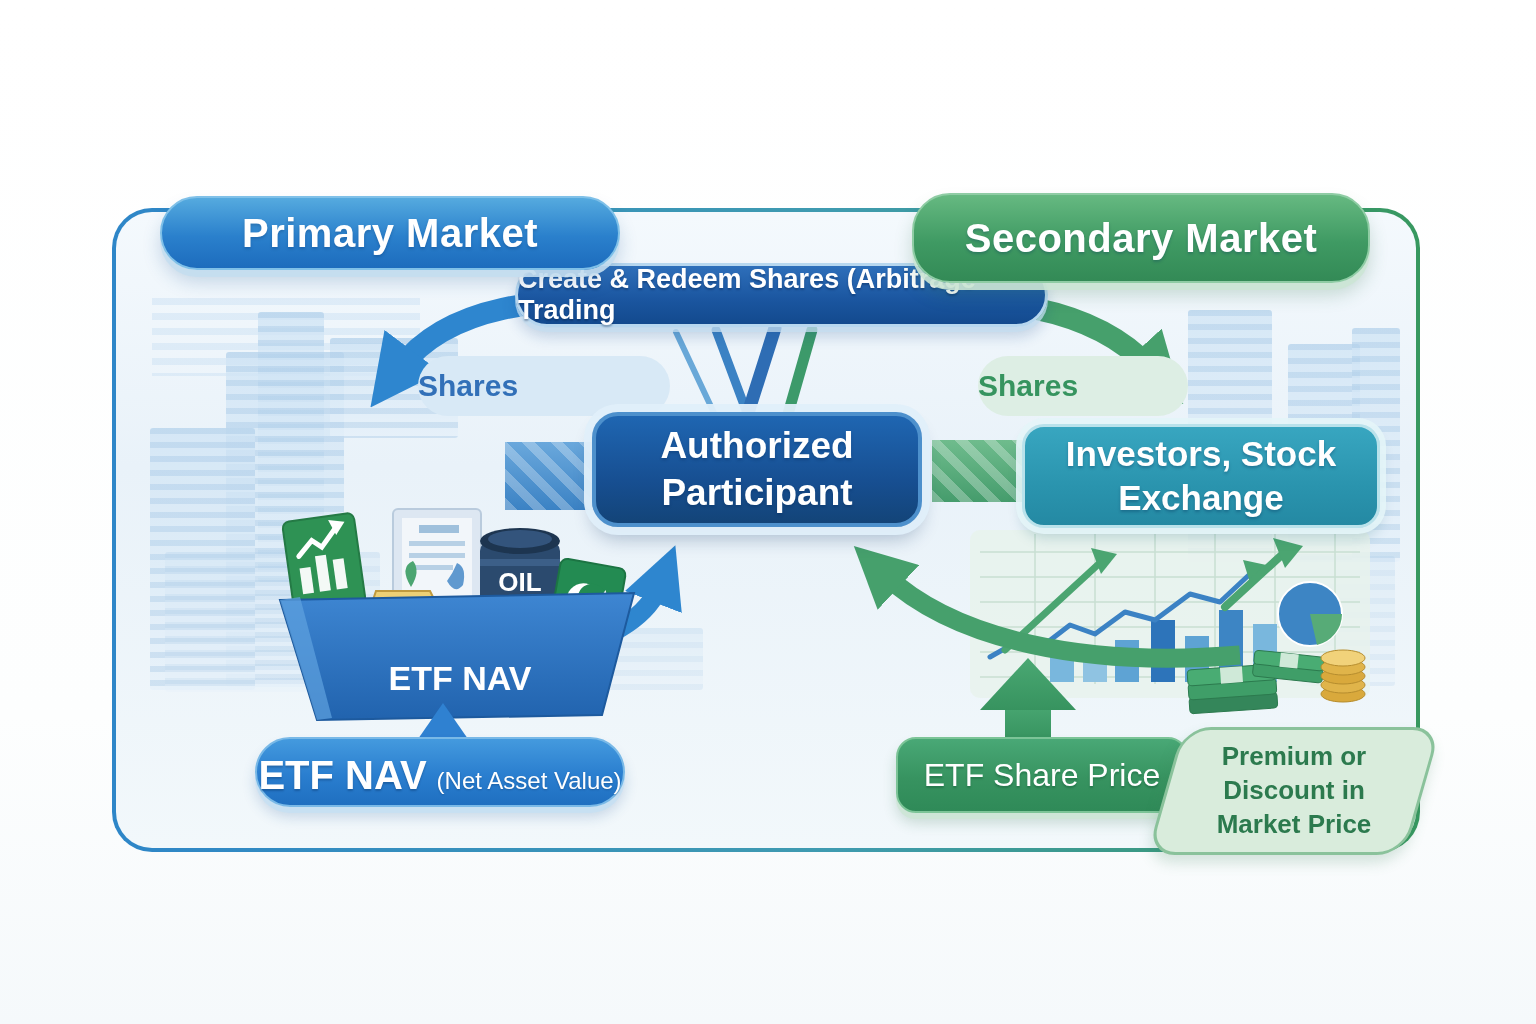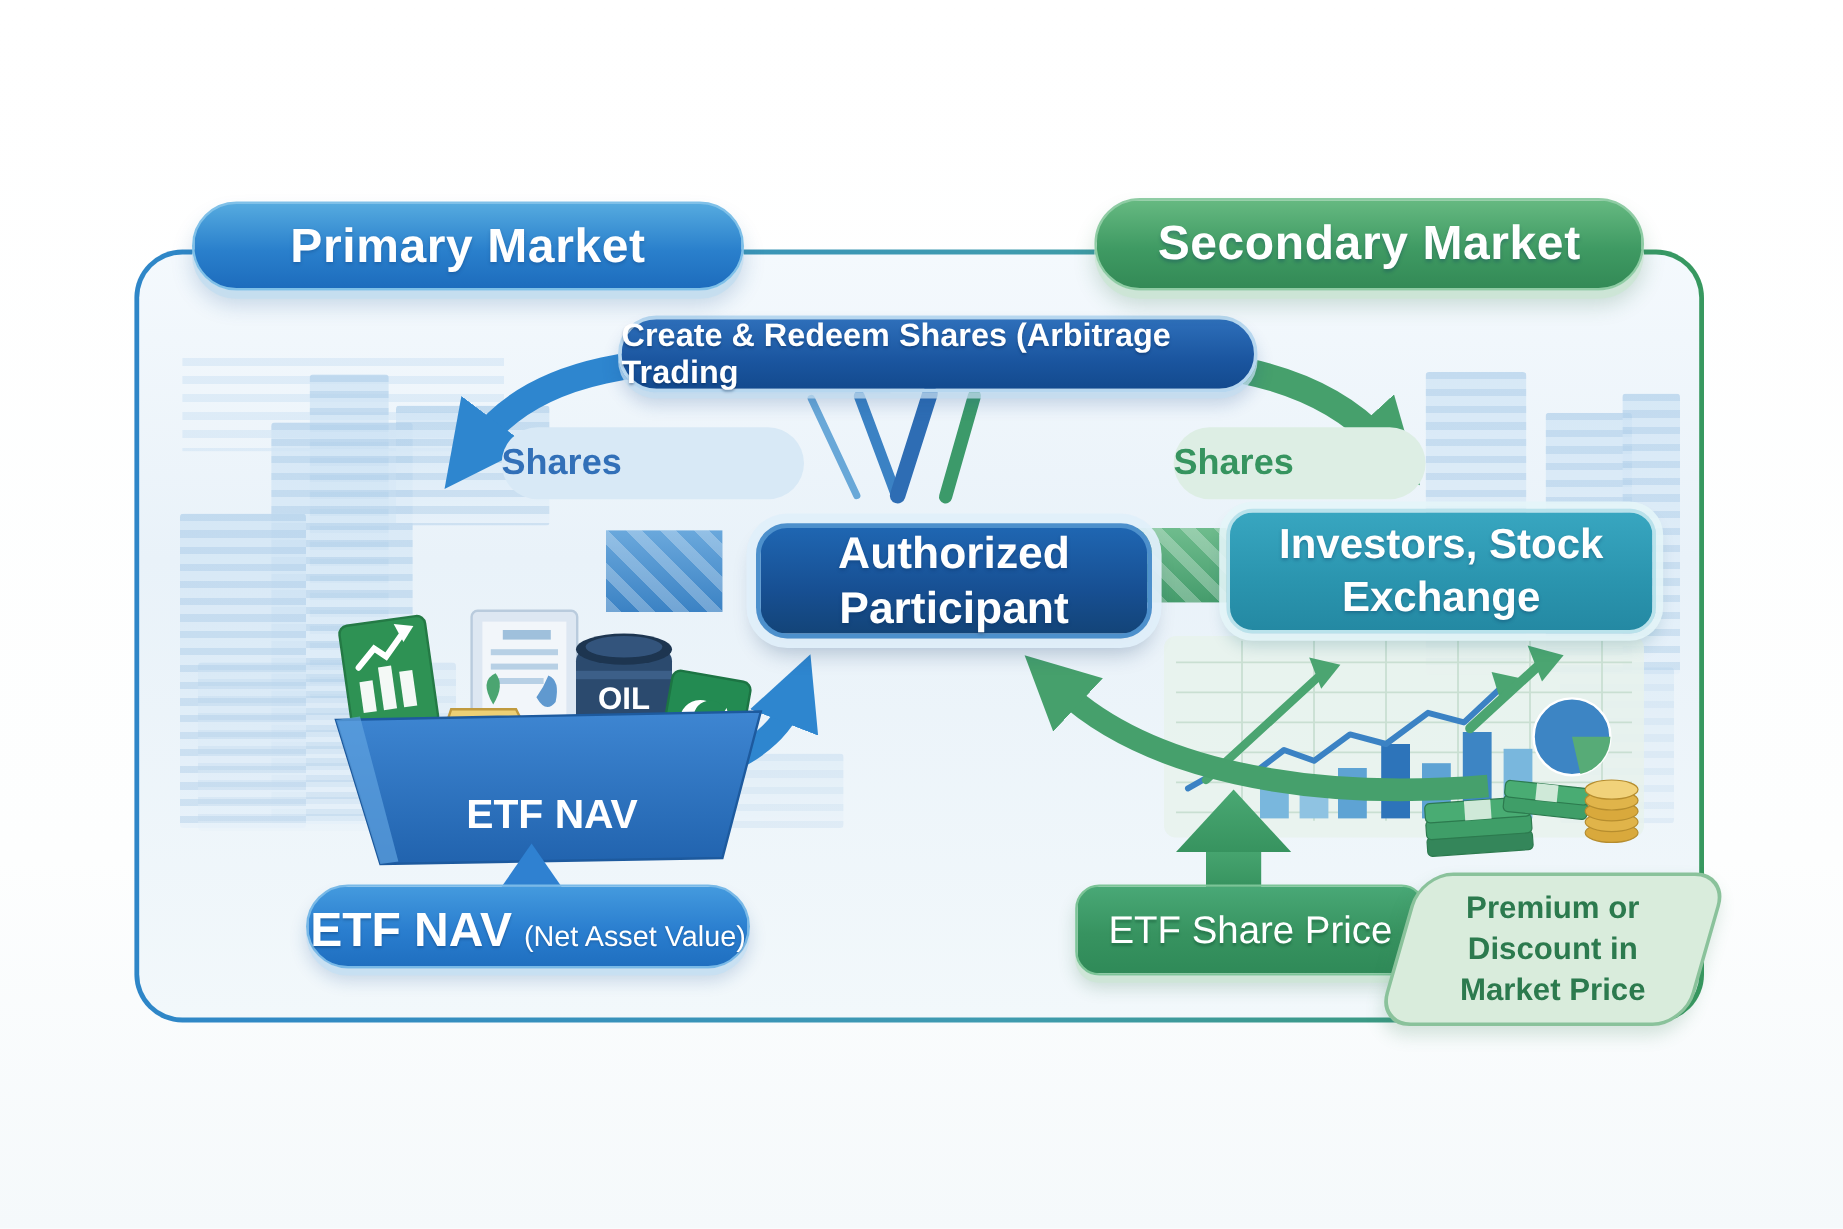--- a/index.html
+++ b/index.html
@@ -20,26 +20,26 @@
          background:
            repeating-linear-gradient(180deg, rgba(120,170,215,.30) 0 6px, rgba(255,255,255,0) 6px 14px),
            linear-gradient(180deg,#cfe4f5,#e6f1fa); }
   .stripes { position:absolute; opacity:.55; z-index:2;
          background:repeating-linear-gradient(180deg,#cfe3f4 0 7px, rgba(255,255,255,0) 7px 15px); }
   .faint { opacity:.35; }
 
   
   .hdr { position:absolute; z-index:7; display:flex; align-items:center; justify-content:center;
          color:#fff; font-weight:bold; font-size:40px; letter-spacing:.5px;
-         border-radius:38px; text-shadow:0 2px 3px rgba(0,40,90,.25); }
+         border-radius:38px; text-shadow:0 2px 3px rgba(0,40,90,.25);margin-top:28px; }
   .hdr-primary { left:160px; top:168px; width:460px; height:74px;
          background:linear-gradient(180deg,#55aadf 0%,#2a80cc 55%,#1d6cbd 100%);
          border:2px solid #7fc0e8;
          box-shadow:0 7px 0 rgba(196,222,240,.9), 0 12px 18px rgba(30,90,150,.22); }
-  .hdr-secondary { left:912px; top:165px; width:458px; height:77px;
+  .hdr-secondary { left:912px; top:165px; width:458px; height:90px;
          background:linear-gradient(180deg,#66b981 0%,#3f9a63 55%,#338a56 100%);
          border:2px solid #8fcca4;
          box-shadow:0 7px 0 rgba(204,230,213,.9), 0 12px 18px rgba(40,110,70,.22); }
 
   
   .banner { position:absolute; left:515px; top:263px; width:533px; height:64px; z-index:6;
          display:flex; align-items:center; justify-content:center;
          border-radius:32px; color:#fff; font-weight:bold; font-size:27px;
          background:linear-gradient(180deg,#2e6fba 0%,#1a559f 60%,#134a8e 100%);
          border:3px solid #b7d7ef; text-shadow:0 2px 2px rgba(0,30,70,.35);
@@ -51,25 +51,25 @@
   .shares-left { left:418px; top:356px; width:252px; height:60px; background:#d8e9f6; color:#3270b8; }
   .shares-right { left:978px; top:356px; width:210px; height:60px; background:#ddeee4; color:#36945f; }
 
   
   .node { position:absolute; z-index:4; display:flex; align-items:center; justify-content:center;
          text-align:center; color:#fff; font-weight:bold; text-shadow:0 2px 3px rgba(0,35,80,.3); }
   .node-etf { left:205px; top:422px; width:300px; height:98px; border-radius:22px; font-size:48px;
          background:linear-gradient(135deg,#3d8cd8 0%,#2474c6 60%,#1e6ab9 100%);
          border:2px solid #6db0e2;
          box-shadow:0 0 0 7px rgba(228,241,251,.9), 0 9px 14px rgba(20,70,140,.22); }
-  .node-ap { left:630px; top:412px; width:330px; height:96px; border-radius:26px;
+  .node-ap { left:592px; top:412px; width:330px; height:115px; border-radius:26px;
          font-size:37px; line-height:1.25; padding:0 30px;
          background:linear-gradient(180deg,#1f66b2 0%,#174f92 60%,#134478 100%);
          border:4px solid #4d90cc;
-         box-shadow:0 0 0 8px rgba(224,239,250,.95), 0 12px 18px rgba(15,55,105,.28);margin-top:24px; }
+         box-shadow:0 0 0 8px rgba(224,239,250,.95), 0 12px 18px rgba(15,55,105,.28); }
   .node-investors { left:1022px; top:424px; width:358px; height:104px; border-radius:22px;
          font-size:35px; line-height:1.25; padding:16px 24px;
          background:linear-gradient(180deg,#38a6c0 0%,#2a94ae 60%,#2489a3 100%);
          border:3px solid #b9e2eb;
          box-shadow:0 0 0 6px rgba(228,245,248,.9), 0 9px 14px rgba(10,90,110,.22); }
 
   
   .band { position:absolute; z-index:2; }
   .band-blue { left:505px; top:442px; width:97px; height:68px;
          background:

